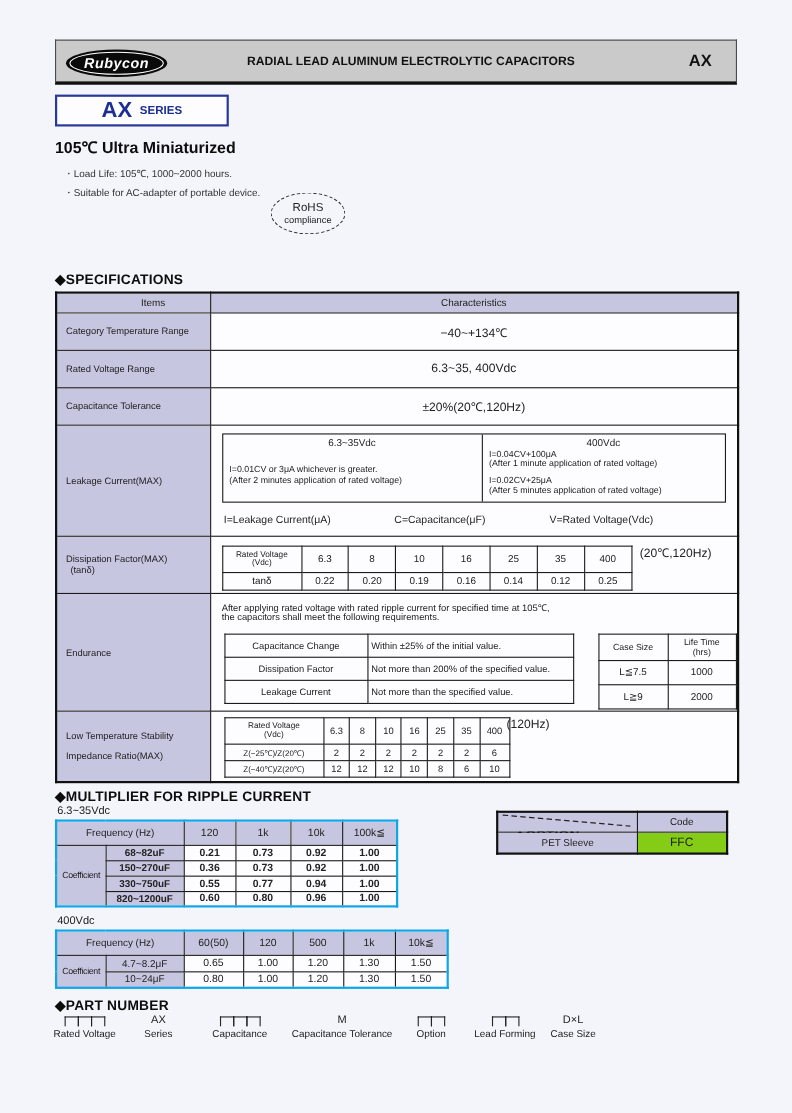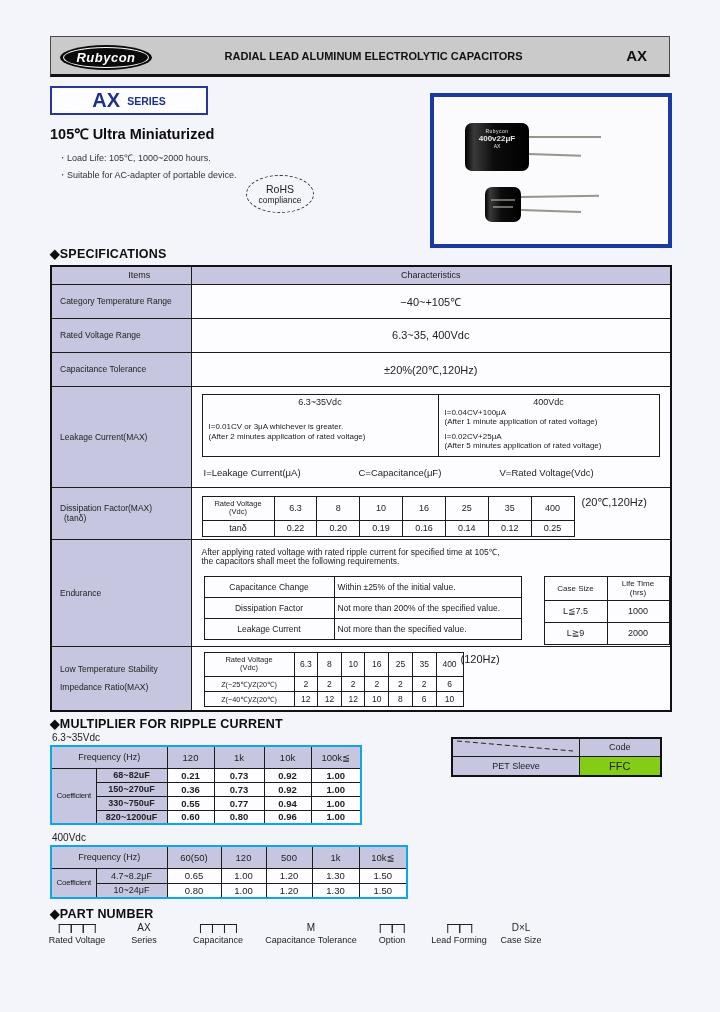--- a/index.html
+++ b/index.html
@@ -125,51 +125,36 @@
   </div>
 
   <div class="abs h105">105℃ Ultra Miniaturized</div>
   <div class="abs bullet" style="top:151px;">・Load Life: 105℃, 1000~2000 hours.</div>
   <div class="abs bullet" style="top:169px;">・Suitable for AC-adapter of portable device.</div>
   <div class="abs rohs">
     <div class="l1">RoHS</div>
     <div class="l2">compliance</div>
   </div>
 
-  <div class="abs photo">
-    <div class="cap cap1">
-      <div class="b">Rubycon</div>
-      <div class="v">400v22μF</div>
-      <div class="s">AX</div>
-    </div>
-    <div class="lead" style="left:95px; top:39px; width:72px;"></div>
-    <div class="lead" style="left:95px; top:56px; width:52px; transform:rotate(2deg);"></div>
-    <div class="cap cap2">
-      <div class="capline" style="left:6px; top:12px; width:24px;"></div>
-      <div class="capline" style="left:8px; top:19px; width:20px;"></div>
-    </div>
-    <div class="lead" style="left:87px; top:99px; width:78px; transform:rotate(-1deg);"></div>
-    <div class="lead" style="left:87px; top:112px; width:60px; transform:rotate(2deg);"></div>
-  </div>
 
   <div class="abs stitle" style="left:50px; top:246px;">◆SPECIFICATIONS</div>
 
   <table class="abs spec">
     <colgroup>
         <col style="width:140px;">
         <col style="width:480px;">
       </colgroup>
     <tbody>
         <tr>
       <td class="lav hd" style="height:18px;padding-left:39px;">Items</td>
       <td class="lav hd">Characteristics</td>
     </tr>
     <tr>
       <td class="item" style="height:34px;">Category Temperature Range</td>
-      <td class="val">−40~+105℃</td>
+      <td class="val">−40~+134℃</td>
     </tr>
     <tr>
       <td class="item" style="height:34px;">Rated Voltage Range</td>
       <td class="val">6.3~35, 400Vdc</td>
     </tr>
     <tr>
       <td class="item" style="height:34px;">Capacitance Tolerance</td>
       <td class="val">±20%(20℃,120Hz)</td>
     </tr>
     <tr>

